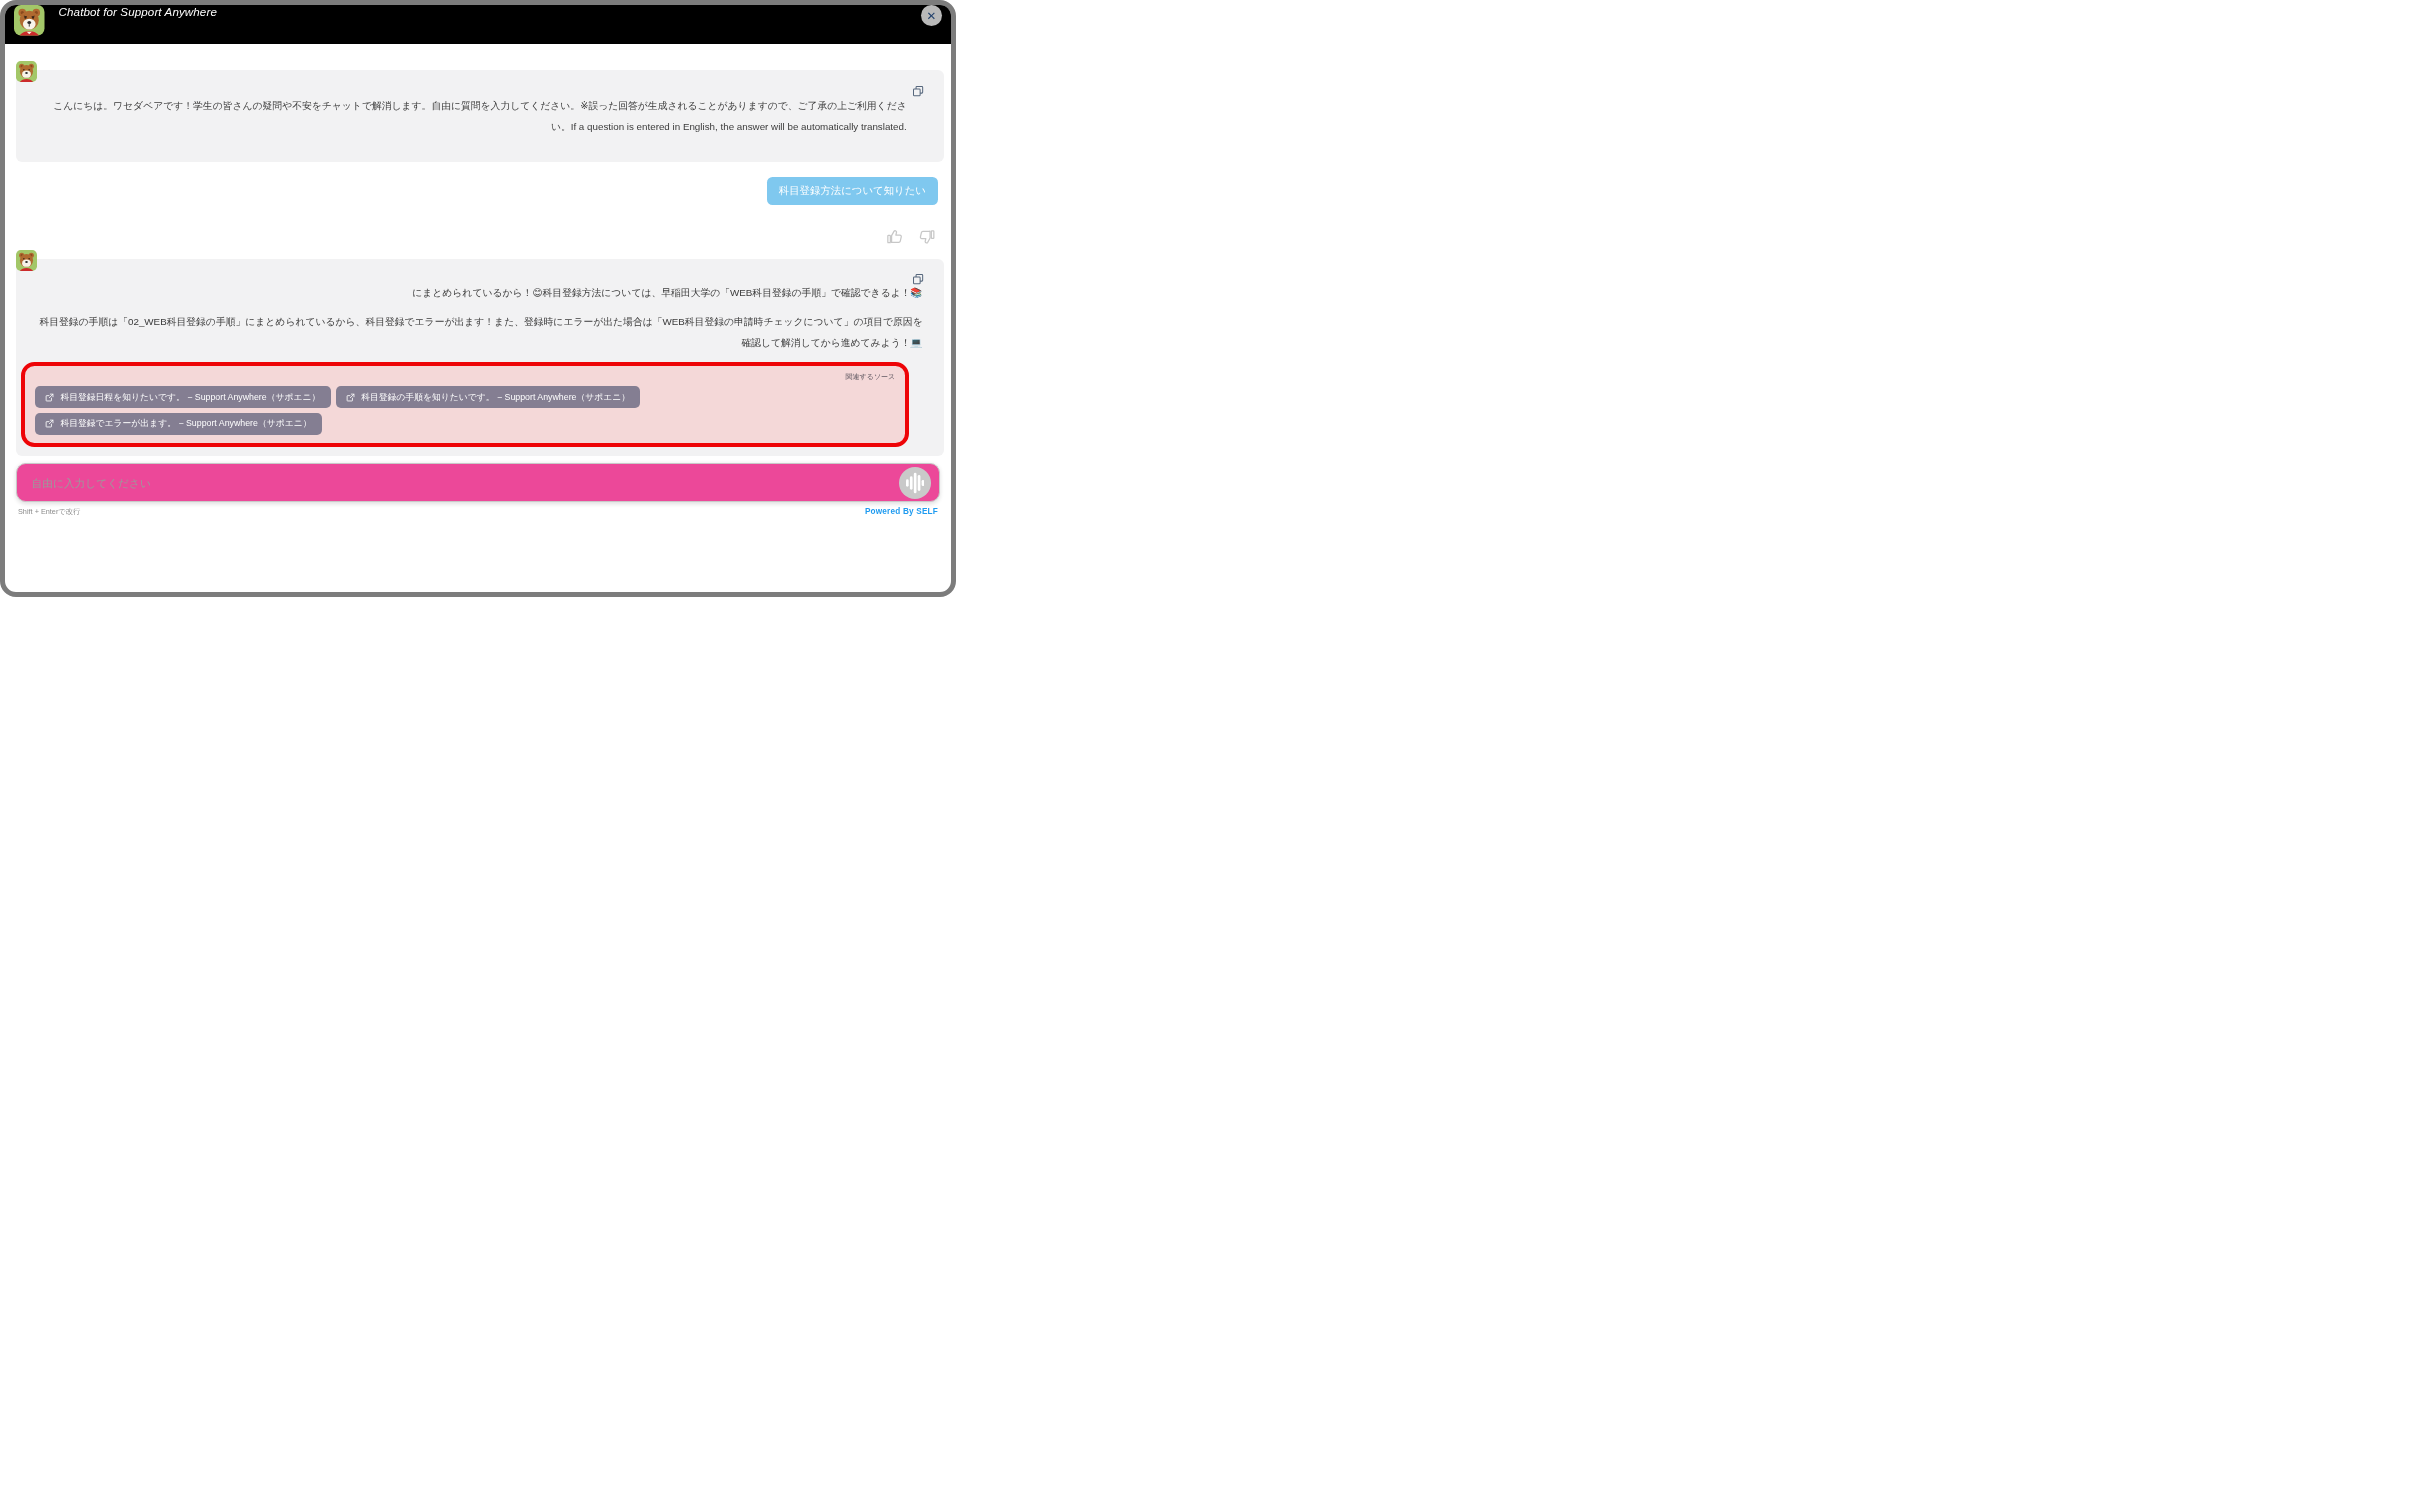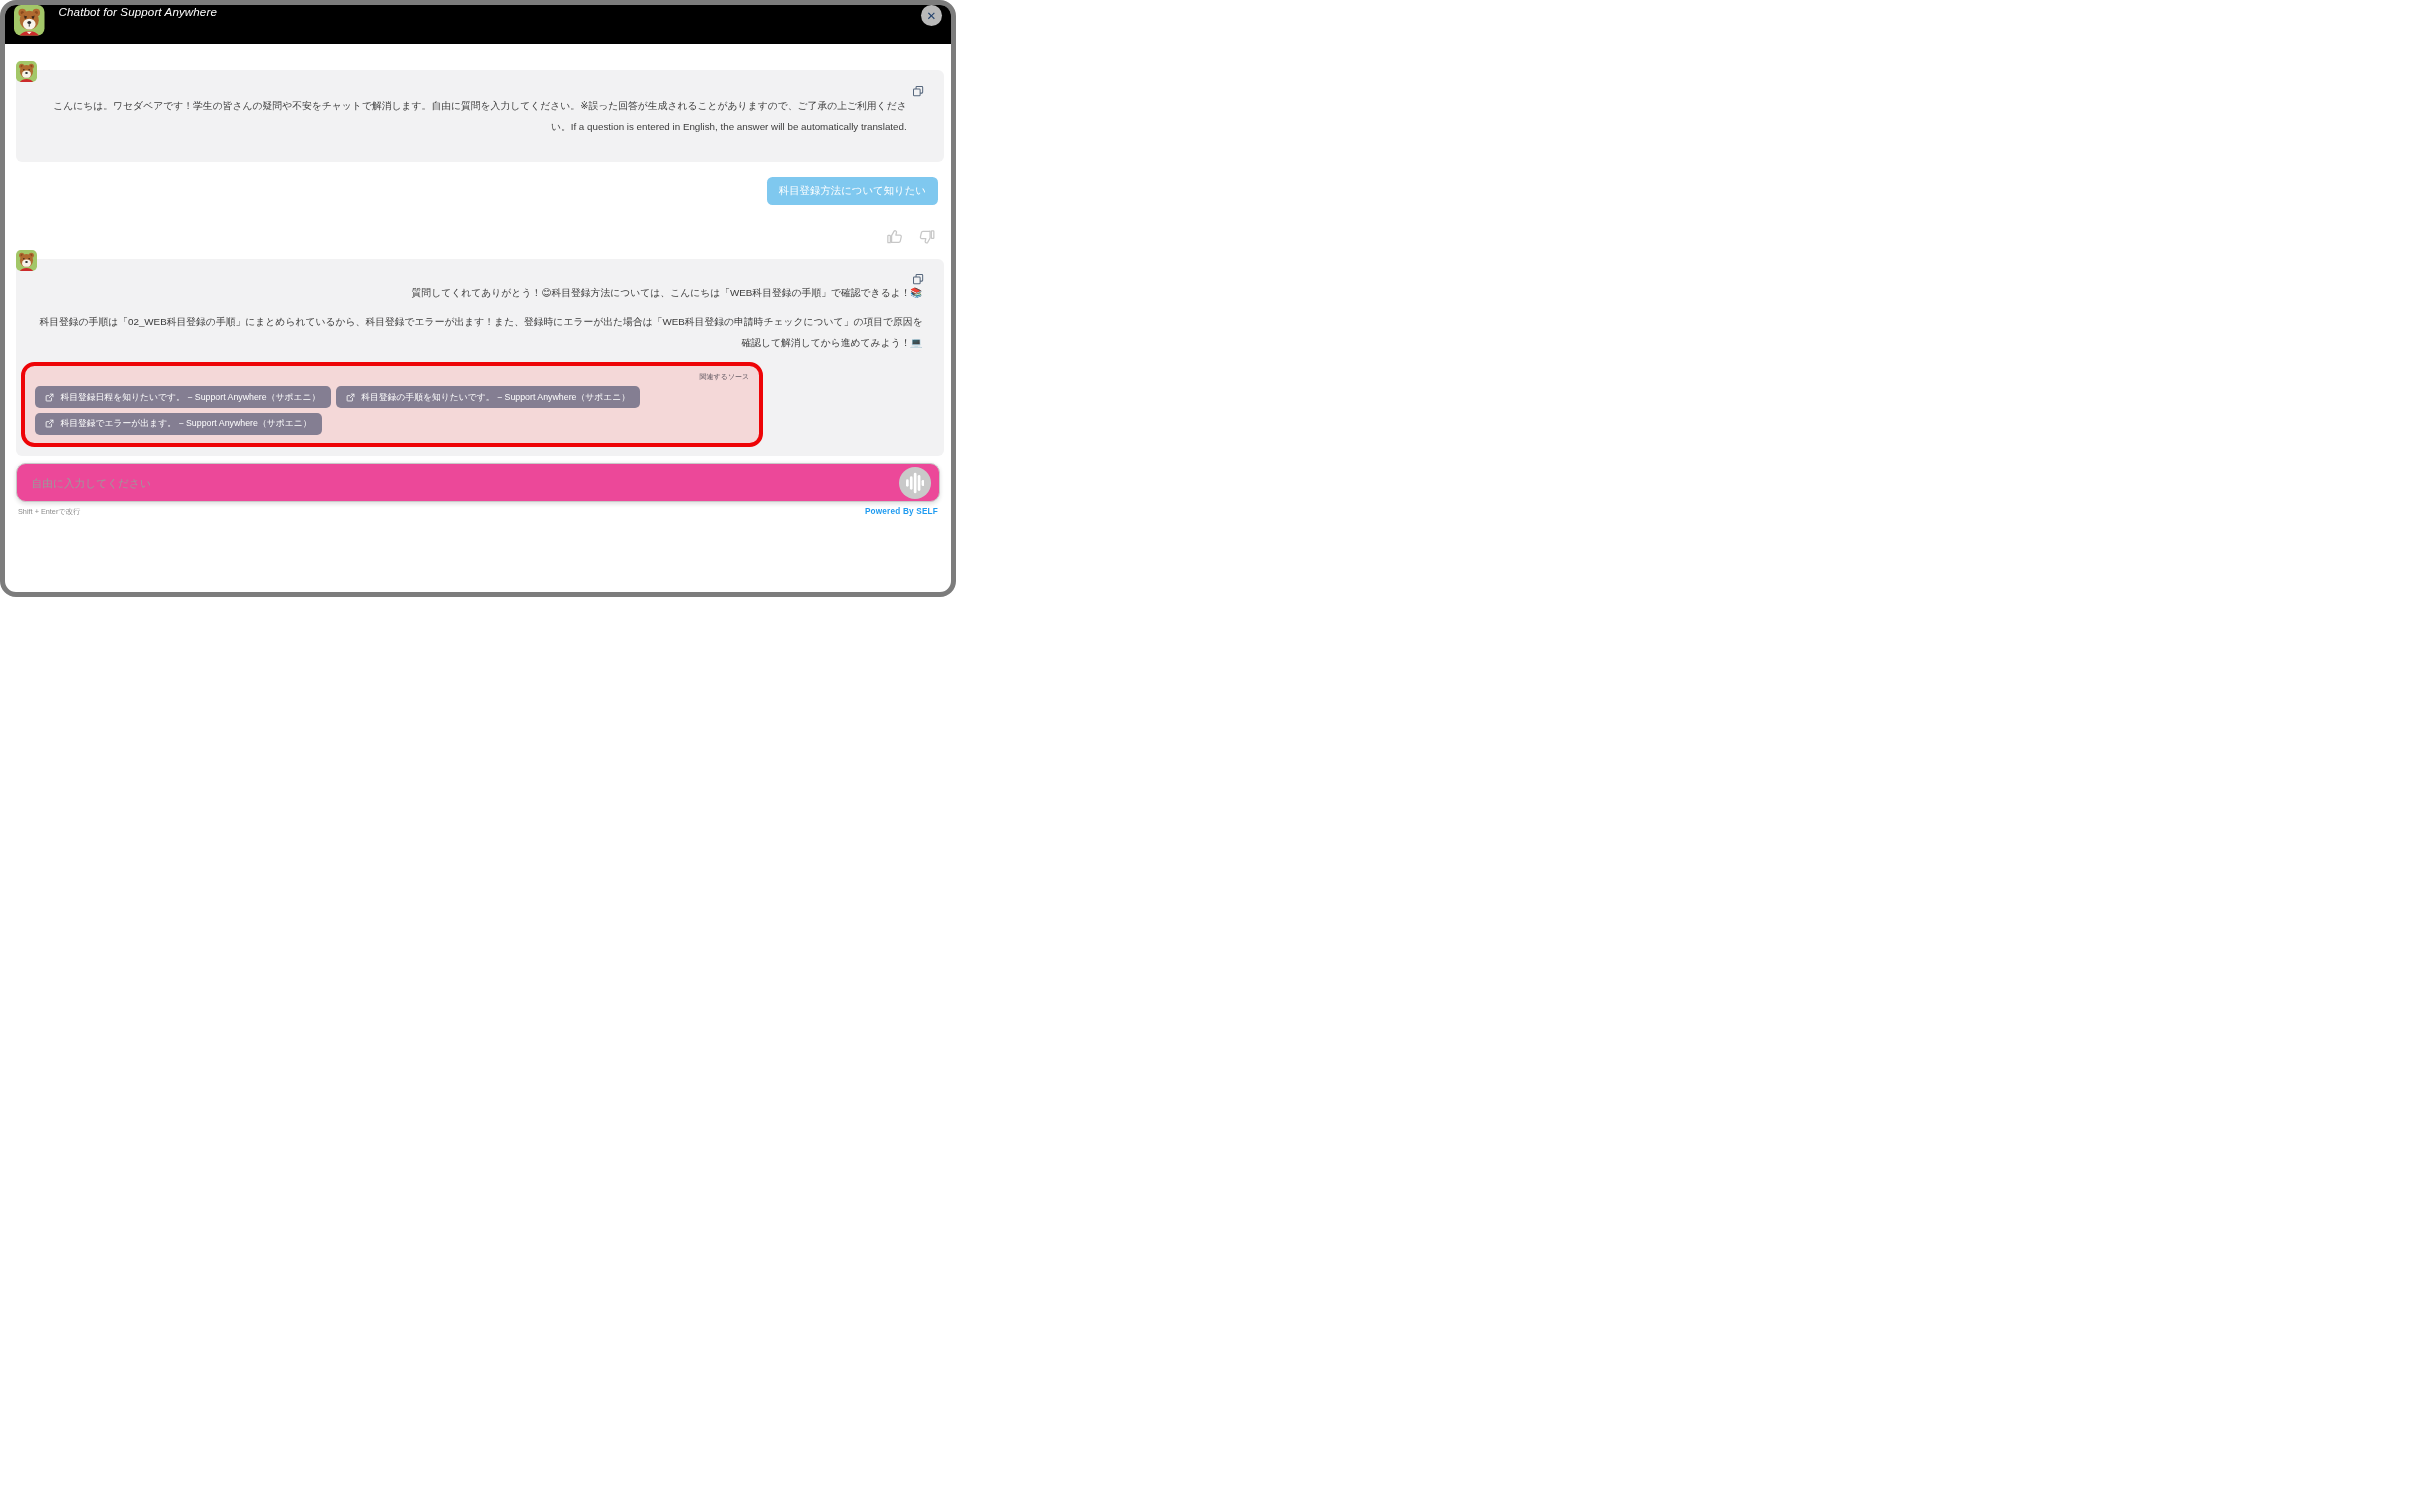--- a/index.html
+++ b/index.html
@@ -39,21 +39,21 @@
   .user-bubble{
     background:#7fc8ef;color:#ffffff;font-size:10.4px;height:28px;line-height:28px;
     padding:0 11.6px;border-radius:5.5px;white-space:nowrap;text-align:right;
   }
   
   .feedback{display:flex;justify-content:flex-end;align-items:center;gap:13.4px;margin:23px 8.5px 3.7px 0;}
   .thumb{width:17.7px;height:17.7px;cursor:pointer;}
   .thumb.down{transform:rotate(180deg);}
   
   .sources{
-    box-sizing:border-box;margin:4.9px 0 0 -16px;width:742px;
+    box-sizing:border-box;margin:4.9px 0 0 -16px;width:888px;
     border:4.3px solid #ee0407;border-radius:13.4px;background:#f4d8d8;
     padding:6.1px 9.8px 8.5px 9.8px;
   }
   .sources-label{font-size:7px;color:#57505a;margin:1.2px 0 4.9px 2.4px;line-height:8.5px;}
   .chips{display:flex;flex-wrap:wrap;gap:4.3px 4.9px;}
   .chip{
     display:inline-flex;align-items:center;gap:6.1px;box-sizing:border-box;
     background:#847e92;color:#ffffff;border-radius:4.9px;height:22px;padding:0 10.4px;
     font-size:8.8px;cursor:pointer;max-width:100%;
   }
@@ -164,21 +164,21 @@
           <circle cx="30" cy="20" r="1.8" fill="#3a2415"></circle>
         <ellipse cx="24" cy="30" rx="10" ry="8.5" fill="#f7f3ea"></ellipse>
         <ellipse cx="24" cy="27.5" rx="3" ry="2.4" fill="#2b2b2b"></ellipse>
         <path d="M9 48 c5 -9 25 -9 30 0 z" fill="#cc2b2b"></path>
       </svg>
       <div class="bubble bubble-answer">
         <svg class="copy-icon" viewBox="0 0 24 24">
           <rect x="8" y="3" width="13" height="13" rx="1.5" fill="none" stroke="#56677c" stroke-width="2"></rect>
           <rect x="3" y="8" width="13" height="13" rx="1.5" fill="#f2f2f3" stroke="#56677c" stroke-width="2"></rect>
         </svg>
-        <p>質問してくれてありがとう！😊科目登録方法については、こんにちは「WEB科目登録の手順」で確認できるよ！📚</p>
+        <p>にまとめられているから！😊科目登録方法については、早稲田大学の「WEB科目登録の手順」で確認できるよ！📚</p>
         <p>科目登録の手順は「02_WEB科目登録の手順」にまとめられているから、科目登録でエラーが出ます！また、登録時にエラーが出た場合は「WEB科目登録の申請時チェックについて」の項目で原因を確認して解消してから進めてみよう！💻</p>
 
         <div class="sources">
           <div class="sources-label">関連するソース</div>
           <div class="chips">
             <div class="chip">
               <svg class="ext" viewBox="0 0 24 24" fill="none" stroke="#ffffff" stroke-width="2.2" stroke-linecap="round" stroke-linejoin="round">
                 <path d="M17 13.5 V20 a1 1 0 0 1 -1 1 H4 a1 1 0 0 1 -1 -1 V8 a1 1 0 0 1 1 -1 h6.5"></path>
                 <path d="M14 3 h7 v7"></path>
                   <path d="M21 3 L11.5 12.5"></path>

